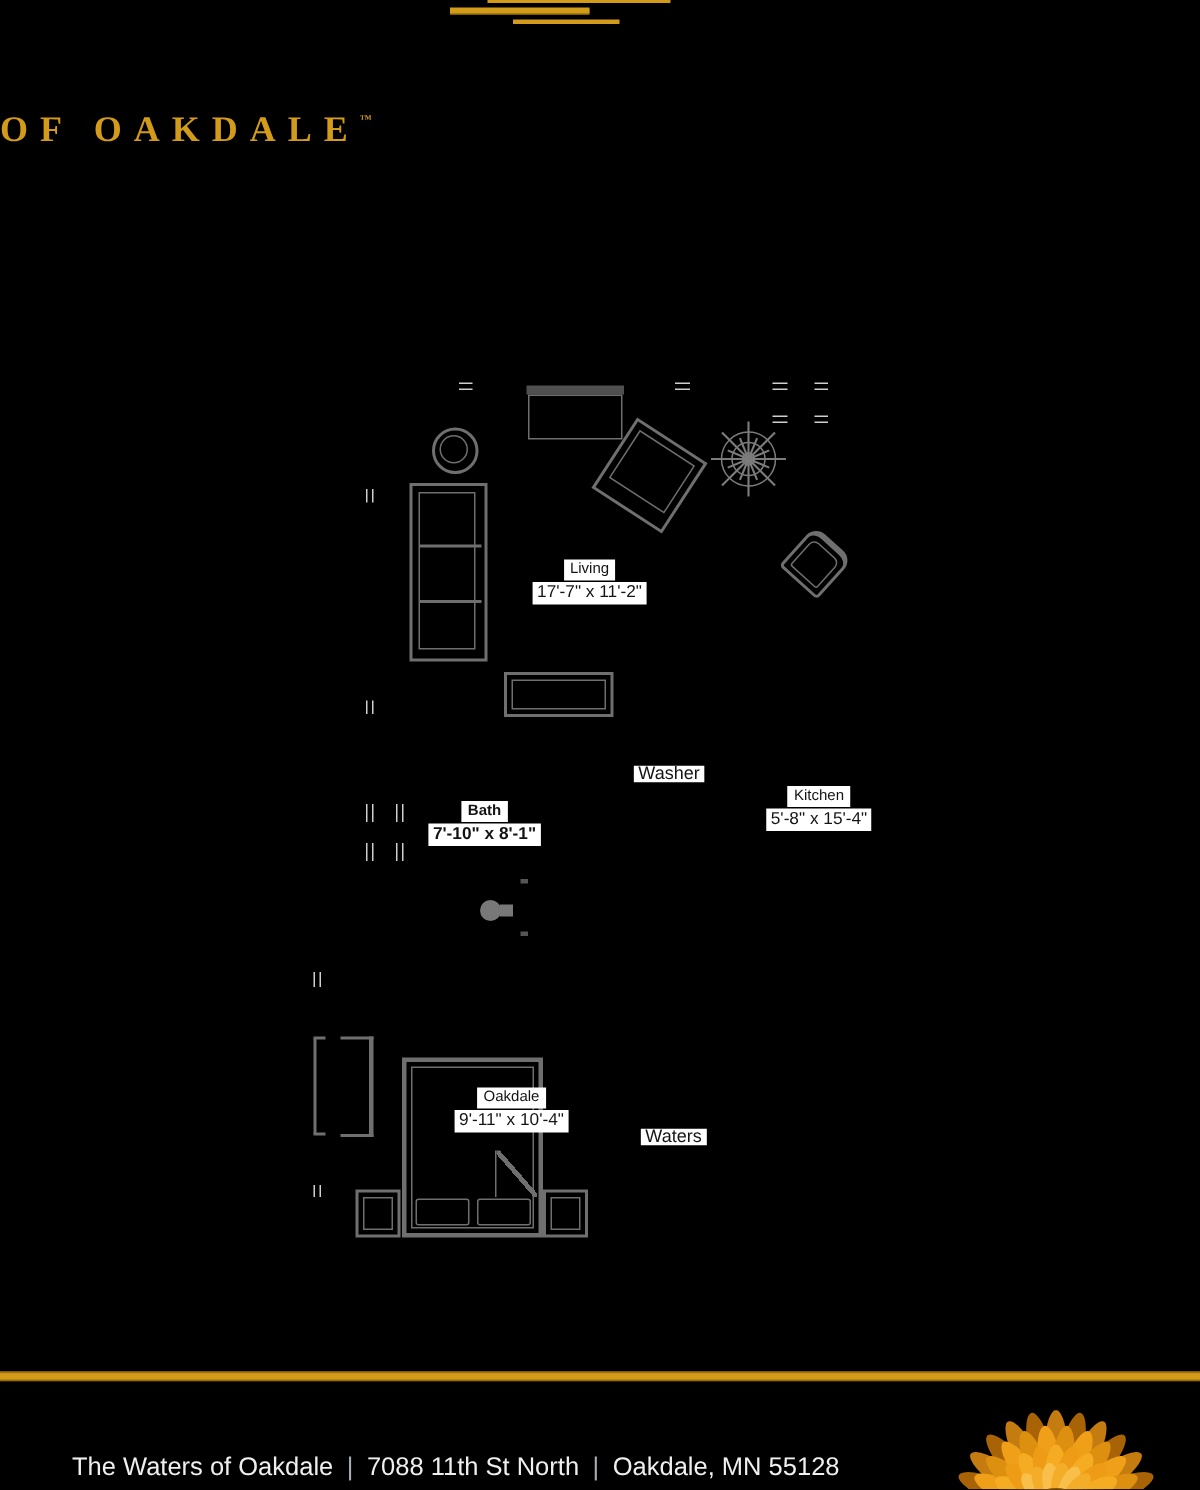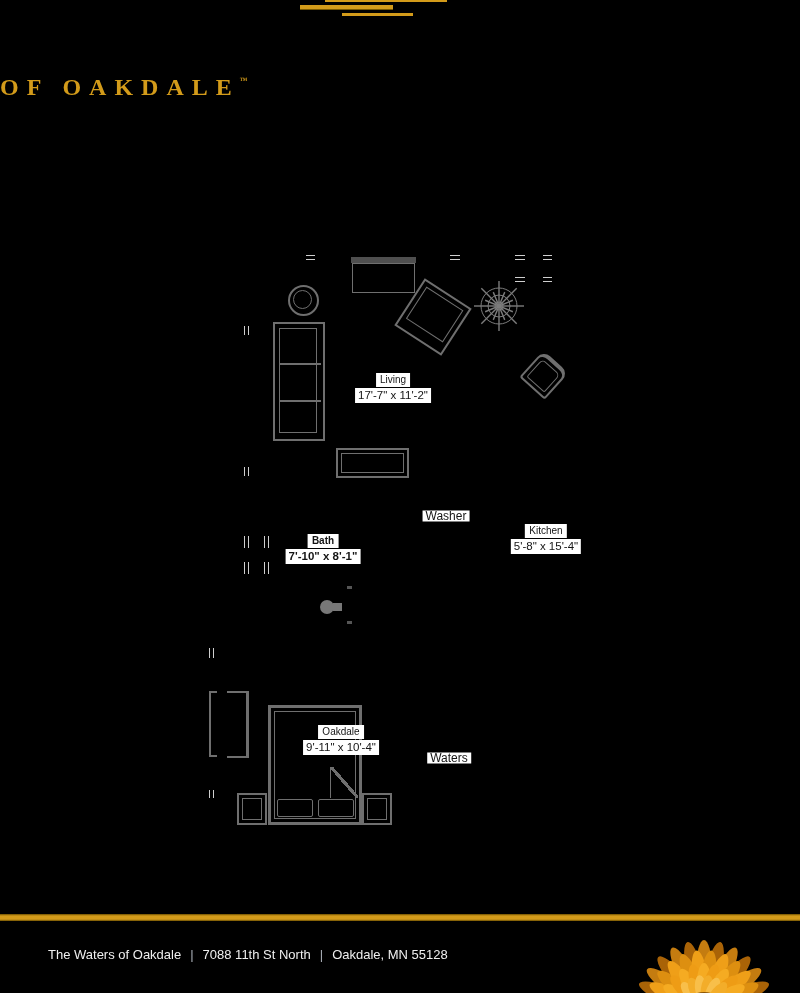--- a/index.html
+++ b/index.html
@@ -49,21 +49,21 @@
 
   .room-label{position:absolute;transform:translate(-50%,-50%);display:flex;flex-direction:column;align-items:center;z-index:5;}
   .rname{background:var(--label-bg,#fff);color:#141414;font-size:10px;line-height:12px;padding:1px 4px;white-space:nowrap;}
   .rdims{background:var(--label-bg,#fff);color:#141414;font-size:11.5px;line-height:13px;padding:1px 3px;white-space:nowrap;margin-top:1px;}
   .mini-label{position:absolute;transform:translate(-50%,-50%);background:var(--label-bg,#fff);color:#141414;
               font-size:12px;line-height:11px;padding:0 3px;white-space:nowrap;z-index:5;}
 
   
   .gold-rule{position:absolute;left:0;top:914px;width:800px;height:7px;
              background:linear-gradient(#6b4e00, var(--gold,#d39b1a) 28%, var(--gold,#d39b1a) 74%, #6b4e00);}
-  .addr{position:absolute;left:48px;top:947px;margin:0;color:#efefef;font-size:13px;}
+  .addr{position:absolute;left:48px;top:968px;margin:0;color:#efefef;font-size:17px;}
   .addr .sep{color:#a7adb5;padding:0 9px;}
   .flower{position:absolute;right:0;bottom:0;width:196px;height:71px;overflow:hidden;}
 </style>
 </head>
 <body>
 
 <div class="page">
 
   <header>
     <div class="gold-stroke s1"></div>

